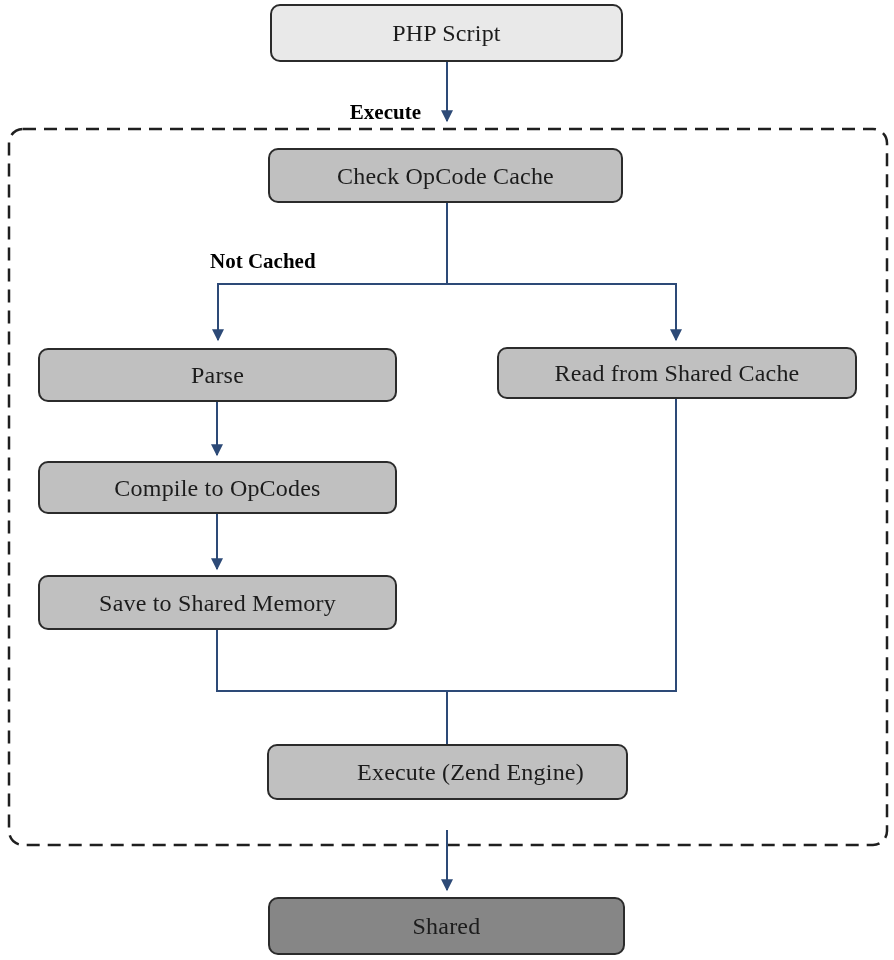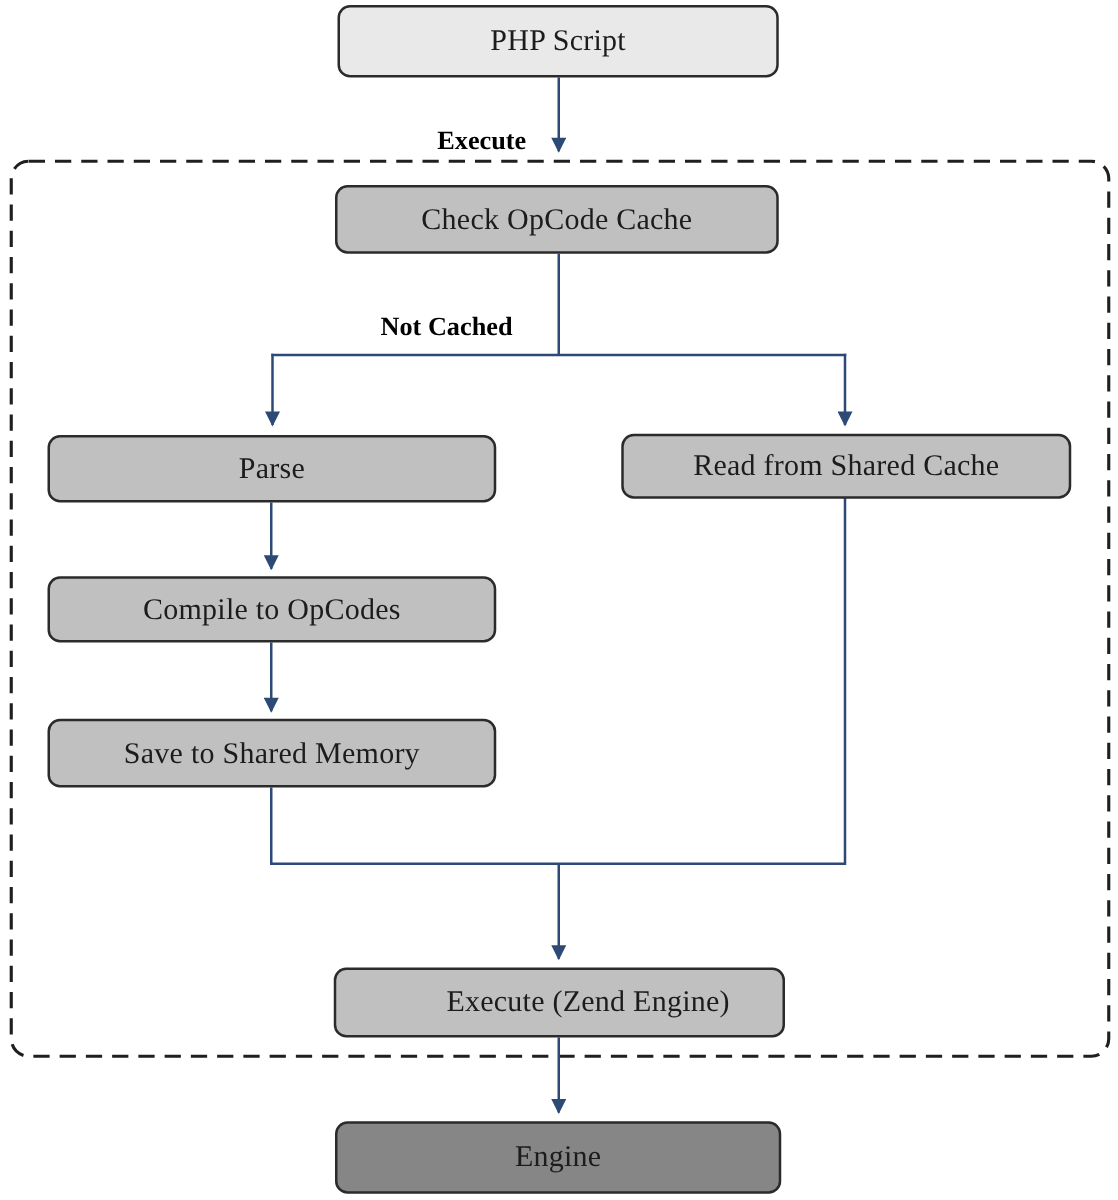--- a/index.html
+++ b/index.html
@@ -35,21 +35,21 @@
     letter-spacing:0.2px;
     white-space:nowrap;
   }
   .node.start{background:var(--node-fill-start);}
   .node.end{background:var(--node-fill-end);}
   .edge-label{
     position:absolute;
     font-size:21px;font-weight:bold;color:var(--label-text);
     line-height:1.2;white-space:nowrap;
   }
-  .edge-label.center{text-align:right;}
+  .edge-label.center{text-align:left;}
   .edge-label.right{text-align:right;}
   .conn{stroke:var(--arrow);stroke-width:2;fill:none;}
 </style>
 </head>
 <body>
 
 <div class="canvas">
 
   <svg class="connectors" viewBox="0 0 894 960" xmlns="http://www.w3.org/2000/svg">
     <defs>
@@ -81,22 +81,22 @@
   <div class="node" style="left:268px;top:148px;width:355px;height:55px;">Check OpCode Cache</div>
 
   <div class="node" style="left:38px;top:348px;width:359px;height:54px;">Parse</div>
 
   <div class="node" style="left:38px;top:575px;width:359px;height:55px;">Save to Shared Memory</div>
 
   <div class="node" style="left:38px;top:461px;width:359px;height:53px;">Compile to OpCodes</div>
 
   <div class="node" style="left:497px;top:347px;width:360px;height:52px;">Read from Shared Cache</div>
 
-  <div class="node" style="left:267px;top:774px;width:361px;height:56px;padding-left:46px;">Execute (Zend Engine)</div>
+  <div class="node" style="left:267px;top:744px;width:361px;height:56px;padding-left:46px;">Execute (Zend Engine)</div>
 
-  <div class="node end" style="left:268px;top:897px;width:357px;height:58px;">Engine</div>
+  <div class="node end" style="left:268px;top:897px;width:357px;height:58px;">Shared</div>
 
   <div class="edge-label right" style="left:244px;top:84px;width:177px;margin-top:16px;">Execute</div>
 
   <div class="edge-label center" style="left:210px;top:249px;width:200px;">Not Cached</div>
 
 
 </div>
 
 </body></html>

